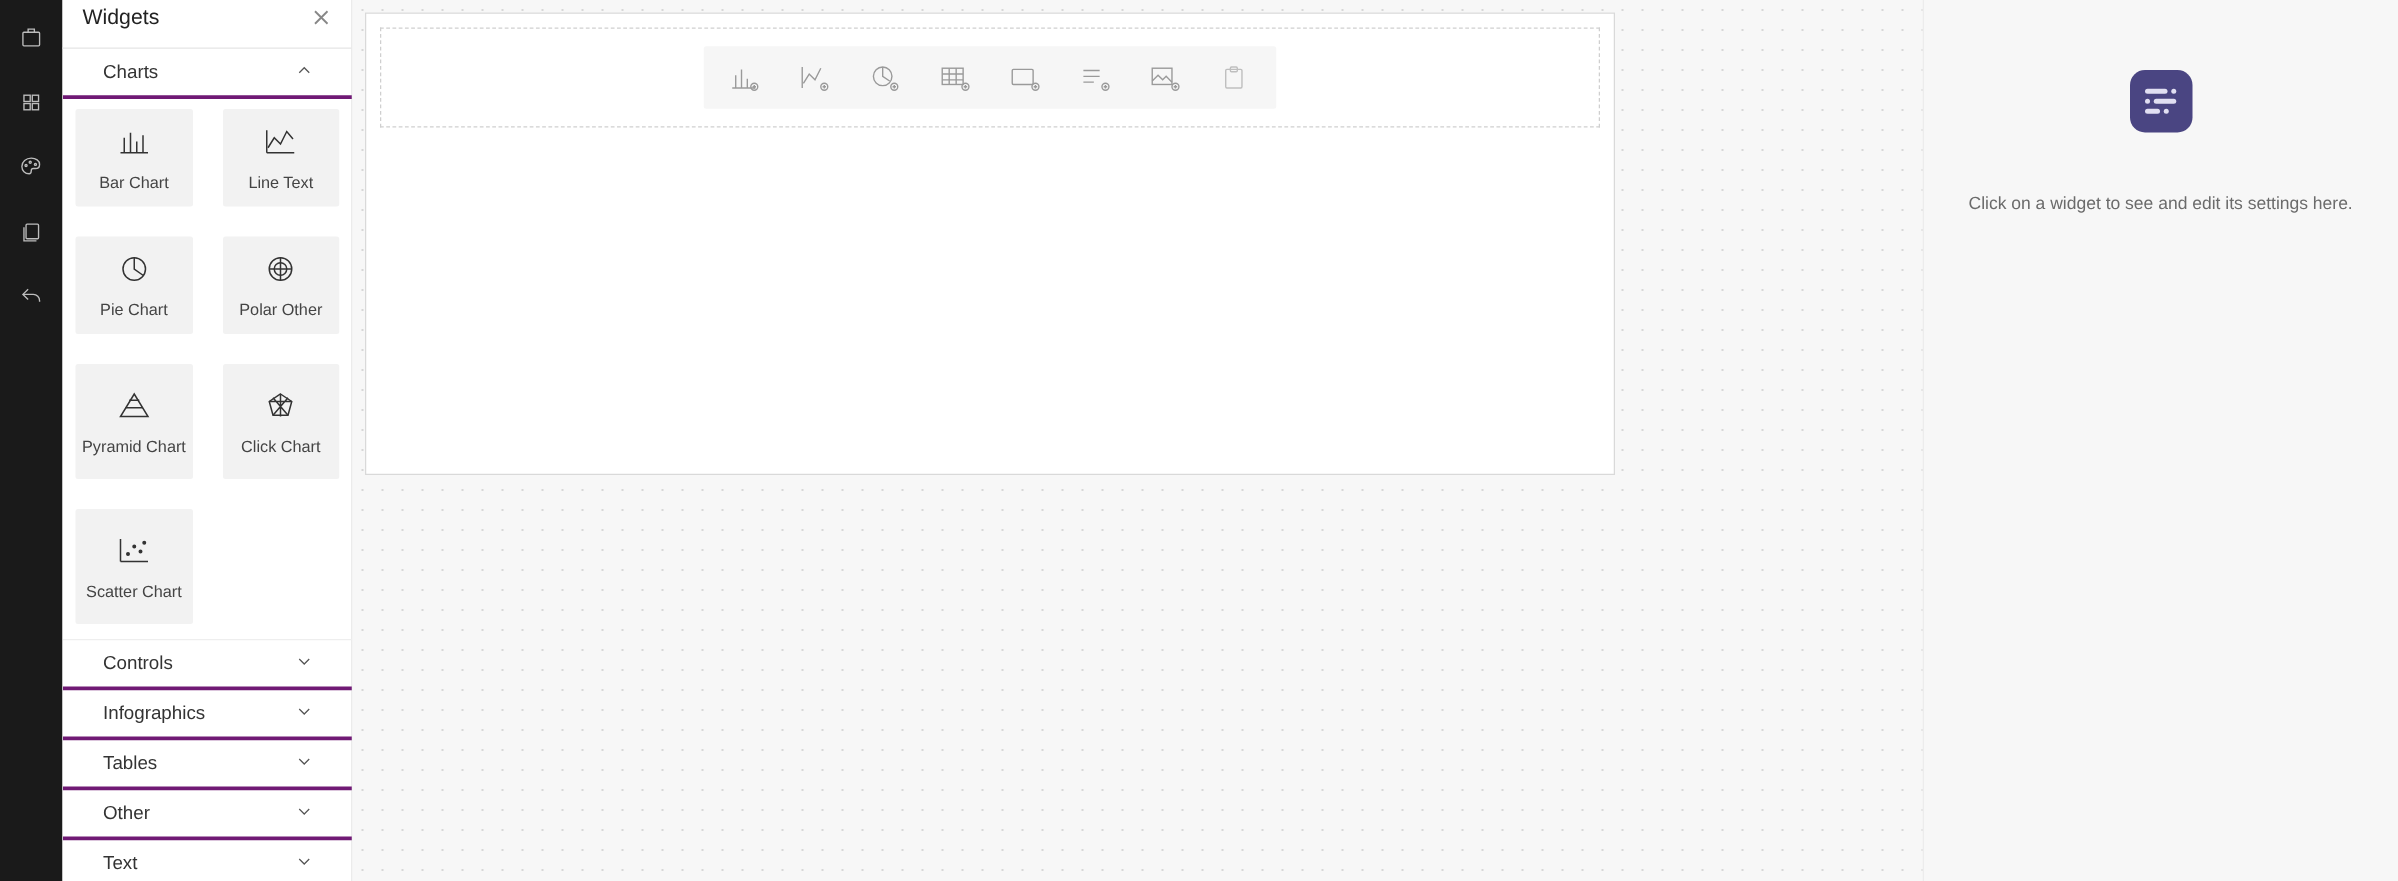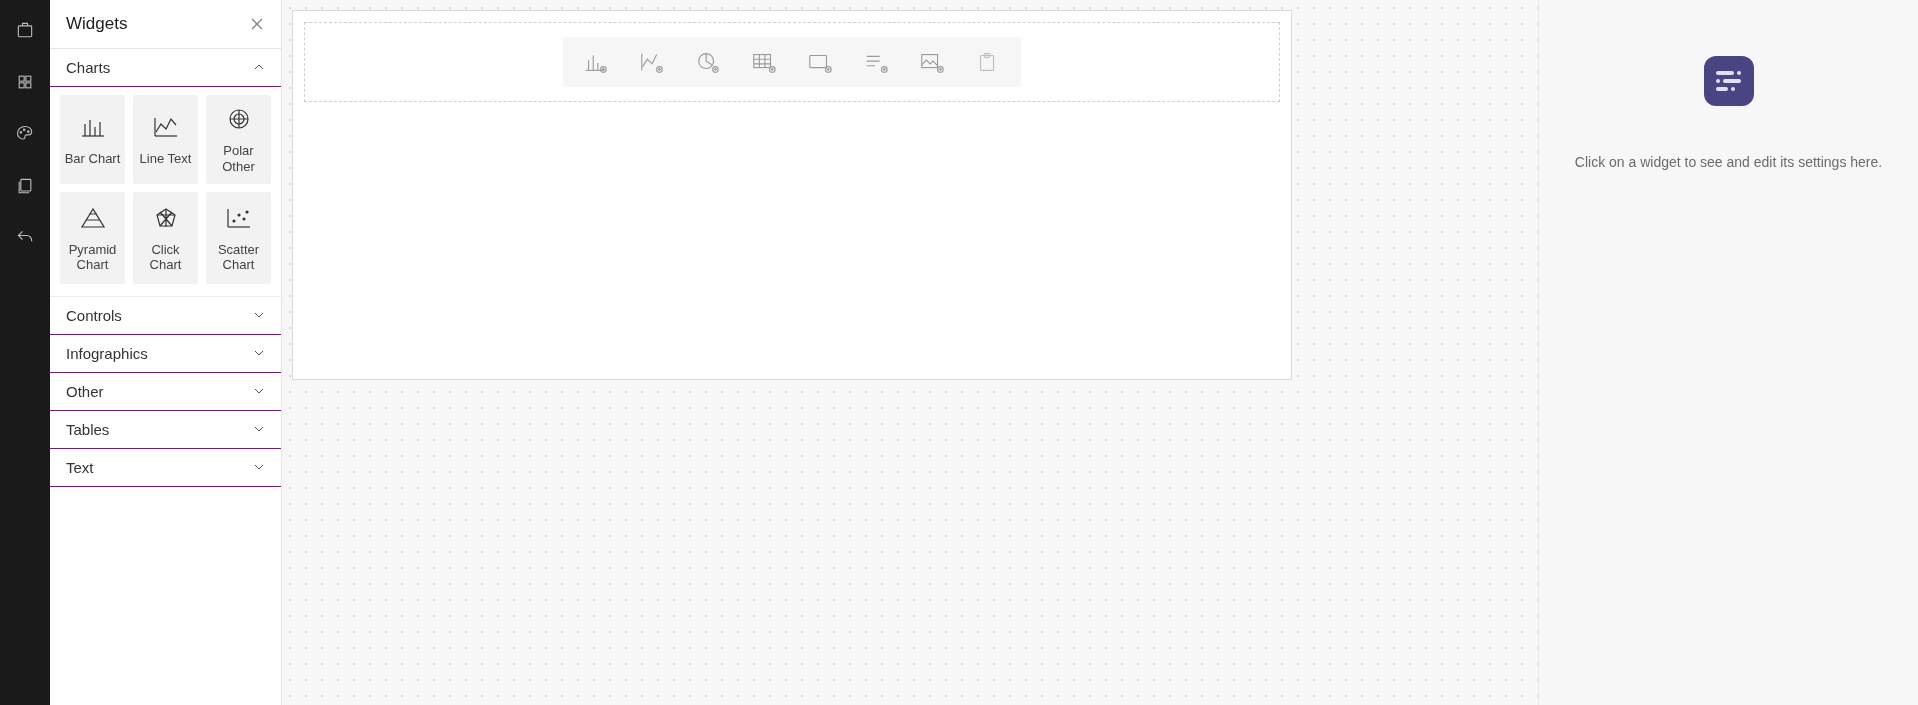--- a/index.html
+++ b/index.html
@@ -27,46 +27,46 @@
   
   .widgets-panel {
     width: 232px;
     background: #ffffff;
     border-right: 1px solid #e5e5e5;
     display: flex;
     flex-direction: column;
   }
   .widgets-header {
     display: flex; align-items: center; justify-content: space-between;
-    padding: 14px 16px 14px 16px;
+    padding: 4px 16px 14px 16px;
     border-bottom: 1px solid #e5e5e5;
   }
   .widgets-header-title {
     font-size: 17px; color: #222;
   }
   .close-btn { width: 16px; height: 16px; color: #888; cursor: pointer; display:flex; align-items:center; justify-content:center;}
   .close-btn svg { width: 12px; height: 12px; stroke: #888; stroke-width:1.5; }
 
   .accordion { flex: 1; overflow-y: auto; }
 
   .acc-header {
     display: flex; align-items: center; justify-content: space-between;
-    padding: 10px 16px; font-size: 15px; color: #333;
-    border-bottom: 1px solid #701a75; cursor: pointer;
+    padding: 10px 32px; font-size: 15px; color: #333;
+    border-bottom: 3px solid #701a75; cursor: pointer;
   }
   .acc-header svg { width: 12px; height: 12px; stroke: #555; }
 
   .acc-body {
     padding: 8px 10px 12px 10px;
     border-bottom: 1px solid #eee;
   }
   .chart-grid {
     display: grid;
-    grid-template-columns: 1fr 1fr 1fr;
-    gap: 8px;
+    grid-template-columns: 1fr 1fr;
+    gap: 24px;
   }
   .chart-tile {
     background: #f2f2f2;
     border-radius: 2px;
     display: flex; flex-direction: column; align-items: center; justify-content: center;
     padding: 12px 4px 10px 4px;
     cursor: grab;
     min-height: 78px;
   }
   .chart-tile svg { width: 28px; height: 24px; stroke: #333; fill: none; stroke-width: 1.2; margin-bottom: 8px;}
@@ -222,20 +222,29 @@
           <span>
             <svg viewBox="0 0 28 24">
                 <path d="M3 21h22"></path>
                 <path d="M3 21V3"></path>
                 <path d="M4 17l5-8 5 5 5-10 5 6"></path>
               </svg>
           </span>
           <span class="tile-label">Line Text</span>
         </div>
 
+        <div class="chart-tile">
+          <span>
+            <svg viewBox="0 0 28 24">
+                <circle cx="14" cy="12" r="9"></circle>
+                <path d="M14 3v9l7 5"></path>
+              </svg>
+          </span>
+          <span class="tile-label">Pie Chart</span>
+        </div>
 
         <div class="chart-tile">
           <span>
             <svg viewBox="0 0 28 24">
                 <circle cx="14" cy="12" r="9"></circle>
                 <circle cx="14" cy="12" r="5"></circle>
                 <path d="M14 3v18M5 12h18"></path>
               </svg>
           </span>
           <span class="tile-label">Polar Other</span>
@@ -284,27 +293,27 @@
             <path d="M2 4l4 4 4-4"></path>
           </svg></span>
     </div>
     <div class="acc-header">
       <span>Infographics</span>
       <span><svg viewBox="0 0 12 12" fill="none">
             <path d="M2 4l4 4 4-4"></path>
           </svg></span>
     </div>
     <div class="acc-header">
-      <span>Other</span>
+      <span>Tables</span>
       <span><svg viewBox="0 0 12 12" fill="none">
             <path d="M2 4l4 4 4-4"></path>
           </svg></span>
     </div>
     <div class="acc-header">
-      <span>Tables</span>
+      <span>Other</span>
       <span><svg viewBox="0 0 12 12" fill="none">
             <path d="M2 4l4 4 4-4"></path>
           </svg></span>
     </div>
     <div class="acc-header">
       <span>Text</span>
       <span><svg viewBox="0 0 12 12" fill="none">
             <path d="M2 4l4 4 4-4"></path>
           </svg></span>
     </div>

